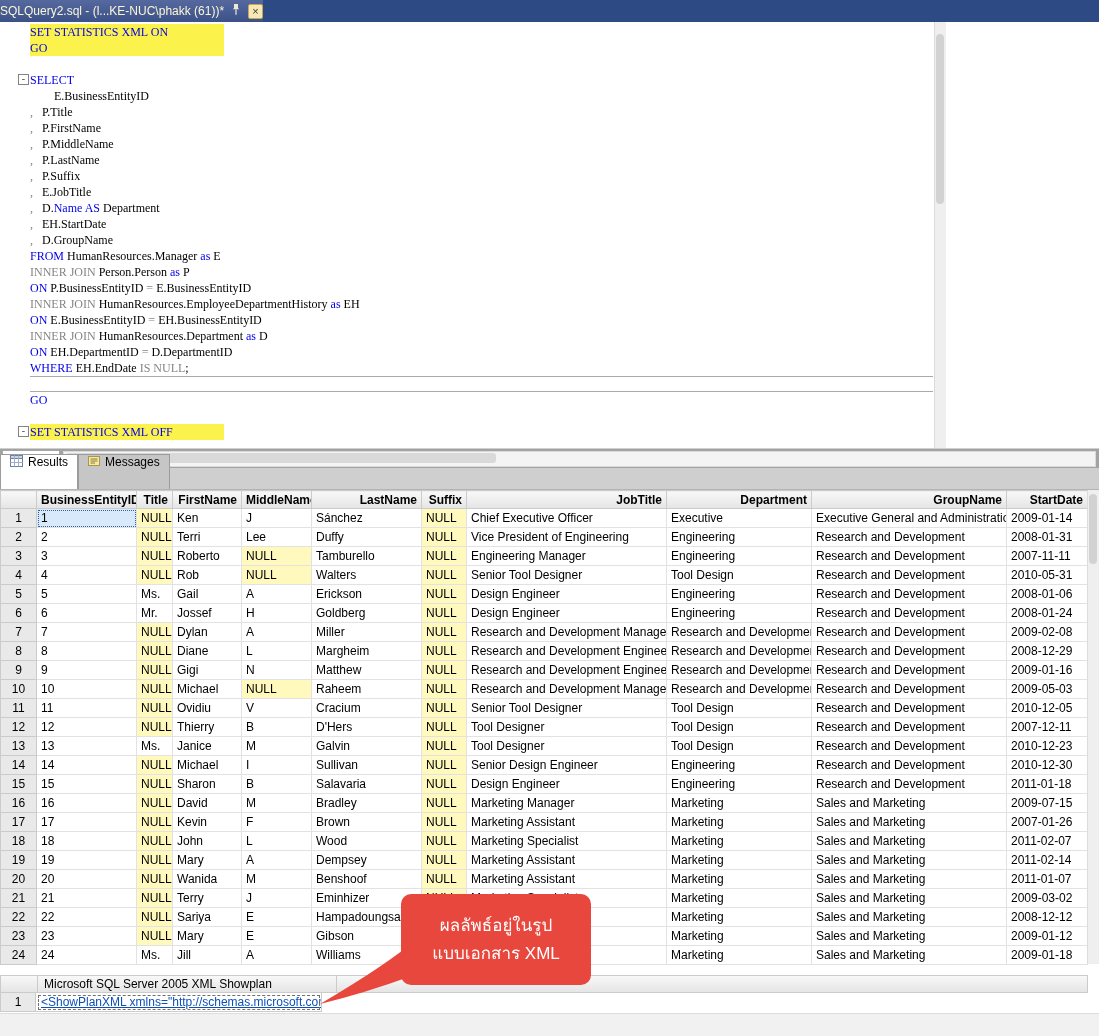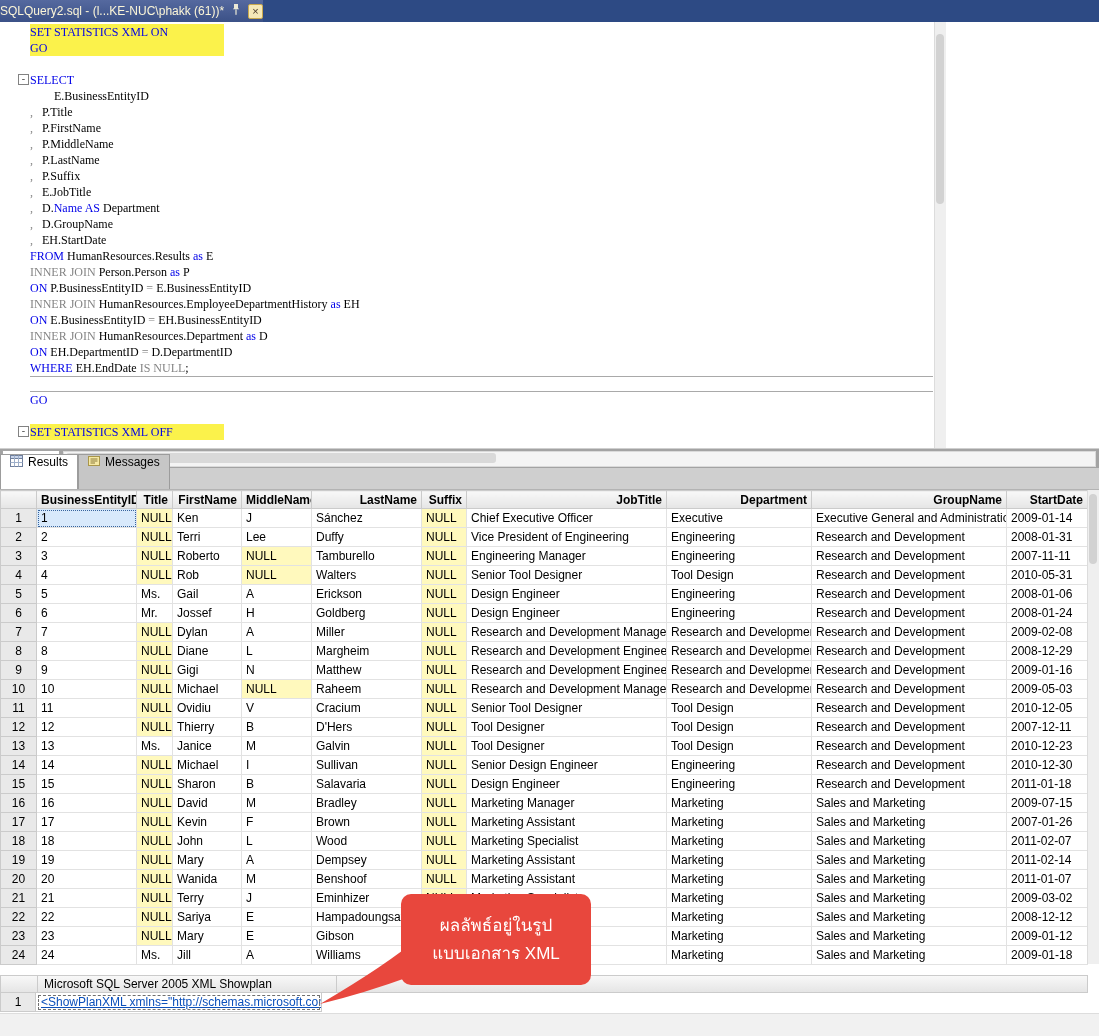--- a/index.html
+++ b/index.html
@@ -145,29 +145,29 @@
         <div class="ed-line">
           <span class="gut"></span>
           <span class="code"><span class="tk-g">,</span><span class="tk-p">   E.JobTitle</span></span>
         </div>
         <div class="ed-line">
           <span class="gut"></span>
           <span class="code"><span class="tk-g">,</span><span class="tk-p">   D.</span><span class="tk-k">Name</span><span class="tk-p"> </span><span class="tk-k">AS</span><span class="tk-p"> Department</span></span>
         </div>
         <div class="ed-line">
           <span class="gut"></span>
+          <span class="code"><span class="tk-g">,</span><span class="tk-p">   EH.StartDate</span></span>
+        </div>
+        <div class="ed-line">
+          <span class="gut"></span>
           <span class="code"><span class="tk-g">,</span><span class="tk-p">   D.GroupName</span></span>
         </div>
         <div class="ed-line">
           <span class="gut"></span>
-          <span class="code"><span class="tk-g">,</span><span class="tk-p">   EH.StartDate</span></span>
-        </div>
-        <div class="ed-line">
-          <span class="gut"></span>
-          <span class="code"><span class="tk-k">FROM</span><span class="tk-p"> HumanResources.Results </span><span class="tk-k">as</span><span class="tk-p"> E</span></span>
+          <span class="code"><span class="tk-k">FROM</span><span class="tk-p"> HumanResources.Manager </span><span class="tk-k">as</span><span class="tk-p"> E</span></span>
         </div>
         <div class="ed-line">
           <span class="gut"></span>
           <span class="code"><span class="tk-g">INNER JOIN</span><span class="tk-p"> Person.Person </span><span class="tk-k">as</span><span class="tk-p"> P</span></span>
         </div>
         <div class="ed-line">
           <span class="gut"></span>
           <span class="code"><span class="tk-k">ON</span><span class="tk-p"> P.BusinessEntityID </span><span class="tk-g">=</span><span class="tk-p"> E.BusinessEntityID</span></span>
         </div>
         <div class="ed-line">

